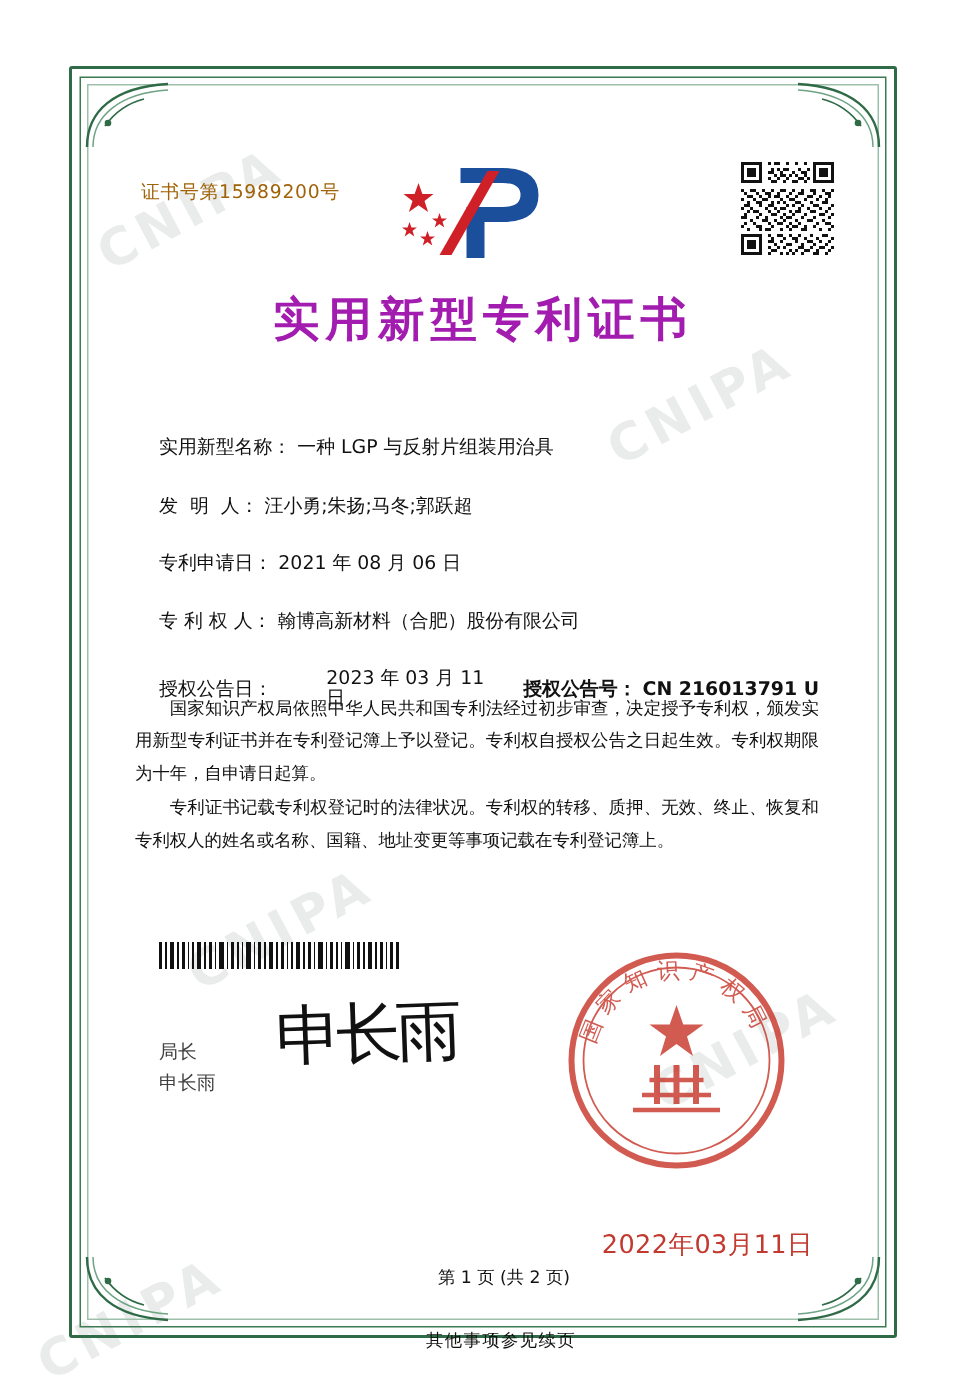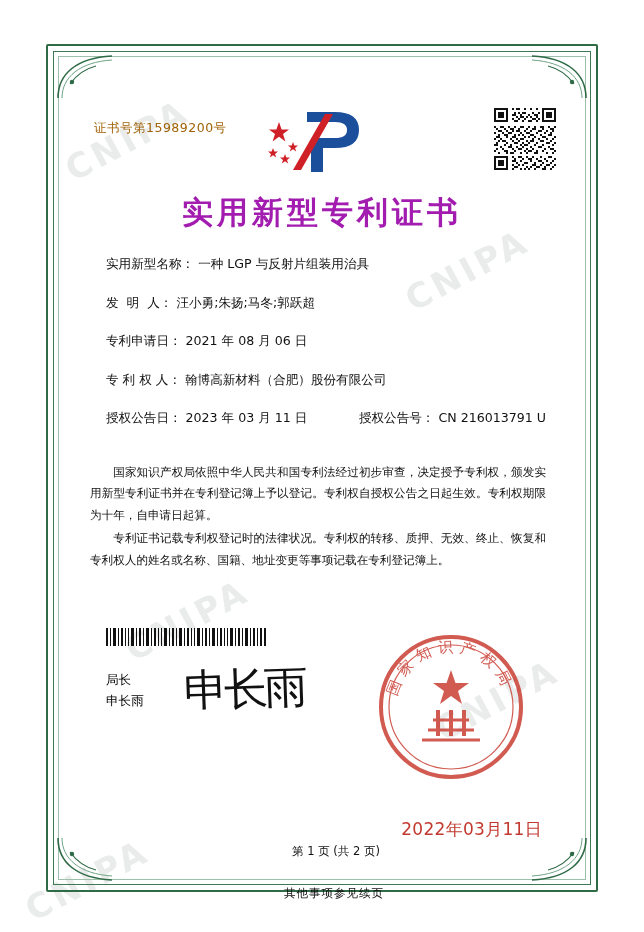--- a/index.html
+++ b/index.html
@@ -76,44 +76,44 @@
   .title{
     position:absolute;left:0;right:0;top:130px;
     text-align:center;
     font-size:31px;
     letter-spacing:4px;
     font-weight:bold;
     color:#a21caf;
     font-family:"DejaVu Sans","Liberation Sans",sans-serif;
   }
   .fields{
-    position:absolute;left:40px;right:32px;top:196px;
+    position:absolute;left:40px;right:32px;top:230px;
     font-size:12.6px;color:#111;line-height:1;
   }
   .row{margin-bottom:26px;display:flex;align-items:baseline;}
   .lbl{white-space:pre;flex:0 0 auto;}
   .val{margin-left:4px;}
   .row-split{display:flex;}
-  .row-split .half{flex:1 1 auto;display:flex;align-items:flex-start;}
-  .row-split .half2{flex:0 0 auto;display:flex;align-items:flex-end;padding-left:22px;}
+  .row-split .half{flex:1 1 auto;display:flex;align-items:center;gap:32px;}
+  .row-split .half2{flex:0 0 auto;display:flex;align-items:flex-end;padding-left:22px;font-weight:bold;}
 
   .para{
     position:absolute;left:24px;right:32px;top:400px;
     font-size:11.6px;color:#111;line-height:1.85;
     text-align:justify;
   }
   .para p{margin:0 0 2px 0;text-indent:2em;}
 
   .barcode{
     position:absolute;left:40px;top:566px;
     height:18px;width:160px;
   }
   .sig-block{
-    position:absolute;left:40px;top:607px;
-    font-size:12.6px;color:#000000;line-height:1.7;
+    position:absolute;left:40px;top:628px;
+    font-size:12.6px;color:#404040;line-height:1.7;
   }
   .signature{
     position:absolute;left:118px;top:598px;
     font-size:44px;color:#111;
     font-family:"DejaVu Serif","Liberation Serif",serif;
     letter-spacing:-4px;
     transform:rotate(-2deg);
     white-space:nowrap;
   }
   .seal{

